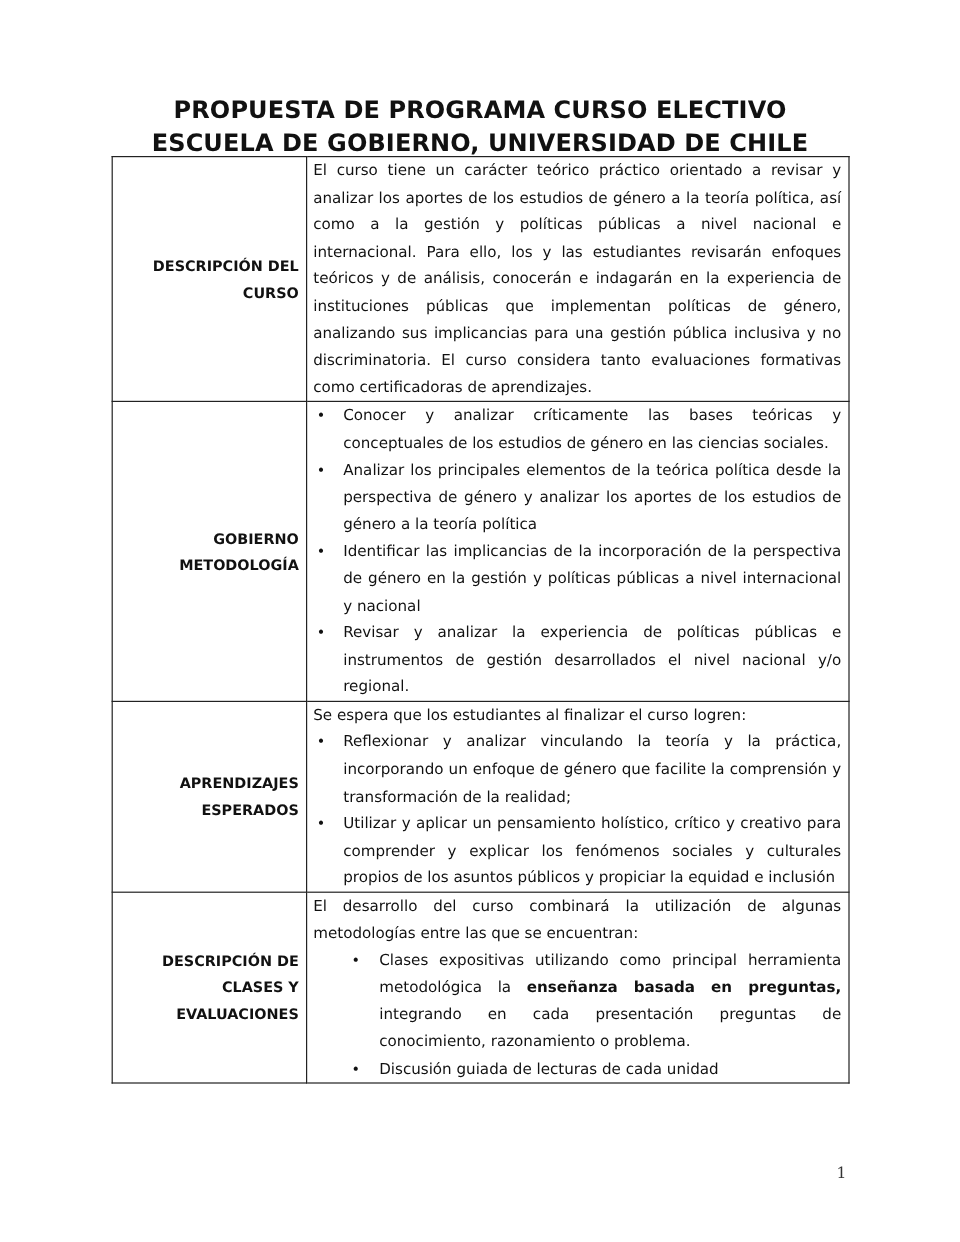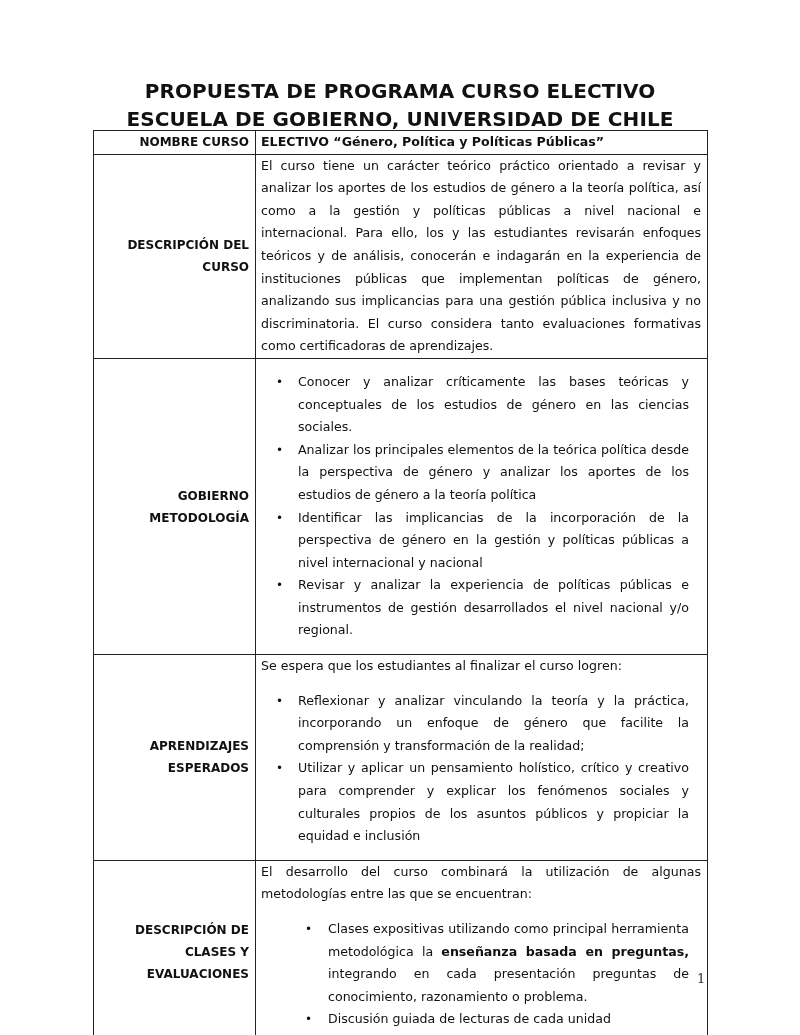--- a/index.html
+++ b/index.html
@@ -5,40 +5,36 @@
   html, body { margin: 0; padding: 0; background: #ffffff; }
   body { width: 800px; height: 1035px; position: relative; font-family: "DejaVu Sans", sans-serif; color: #111; }
   .title { position: absolute; left: 0; width: 800px; text-align: center; font-size: 20px; font-weight: bold; letter-spacing: 0.1px; color: #111; }
   .t1 { top: 79px; }
   .t2 { top: 107px; }
   table.prog { position: absolute; left: 93px; top: 130px; width: 615px; border-collapse: collapse; font-size: 12.6px; }
   table.prog td { border: 1.5px solid #222; vertical-align: top; padding: 0; }
   td.lbl { width: 155px; text-align: right; font-weight: bold; vertical-align: middle !important; padding-right: 6px !important; line-height: 22px; font-size: 12px; }
   td.cnt { padding: 0 6px 0 5px !important; line-height: 22.6px; text-align: justify; }
   td.cnt p { margin: 0; }
-  ul.bl { margin: 12px; padding: 0; list-style: none; }
+  ul.bl { margin: 0; padding: 0; list-style: none; }
   ul.bl li { position: relative; padding-left: 25px; text-align: justify; }
   ul.bl li::before { content: "•"; position: absolute; left: 3px; top: 0; font-size: 12px; }
   ul.bl.ind li { padding-left: 55px; }
   ul.bl.ind li::before { left: 32px; }
   .b { font-weight: bold; }
   .pagenum { position: absolute; left: 697px; top: 971px; font-family: "DejaVu Serif", serif; font-size: 13px; color: #333; }
 </style>
 </head>
 <body>
 
 <div class="title t1">PROPUESTA DE PROGRAMA CURSO ELECTIVO</div>
 <div class="title t2">ESCUELA DE GOBIERNO, UNIVERSIDAD DE CHILE</div>
 
 <table class="prog">
   <tbody>
-      <tr style="height:23px">
-    <td class="lbl"><span>NOMBRE CURSO</span></td>
-    <td class="cnt b"><span>ELECTIVO “Género, Política y Políticas Públicas”</span></td>
-  </tr>
   <tr>
     <td class="lbl">
       <div>DESCRIPCIÓN DEL</div>
       <div>CURSO</div>
     </td>
     <td class="cnt">
           <p>El curso tiene un carácter teórico práctico orientado a revisar y analizar los aportes de los estudios de género a la teoría política, así como a la gestión y políticas públicas a nivel nacional e internacional. Para ello, los y las estudiantes revisarán enfoques teóricos y de análisis, conocerán e indagarán en la experiencia de instituciones públicas que implementan políticas de género, analizando sus implicancias para una gestión pública inclusiva y no discriminatoria. El curso considera tanto evaluaciones formativas  como certificadoras de aprendizajes.</p>
         </td>
   </tr>
   <tr>

